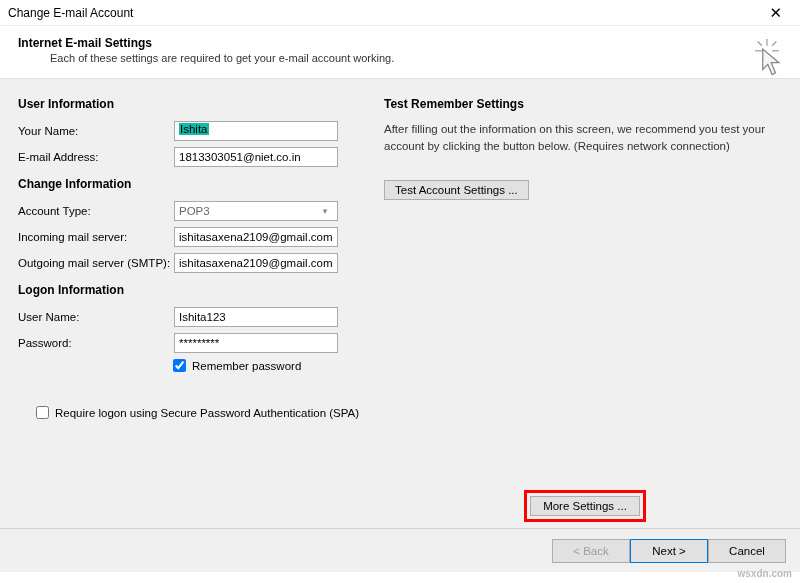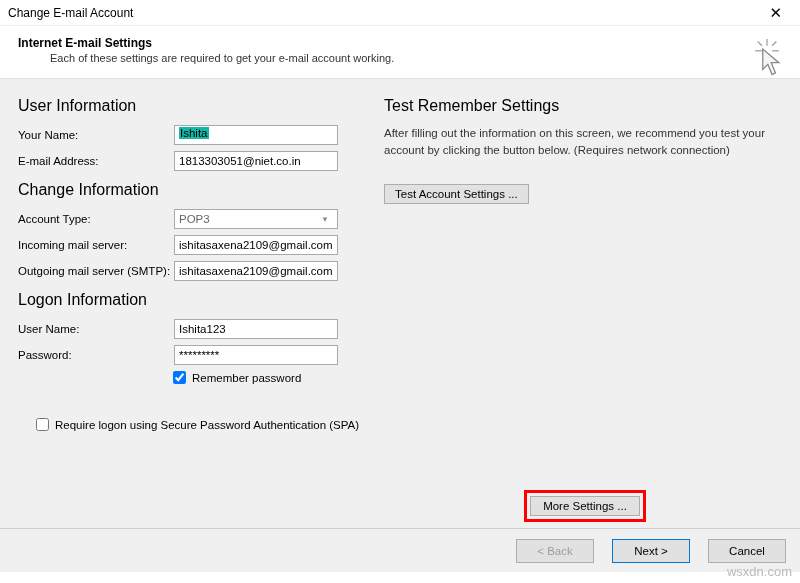--- a/index.html
+++ b/index.html
@@ -45,21 +45,21 @@
     }
     .body {
       background: #f0f0f0;
       padding: 18px 18px 10px 18px;
       height: calc(583px - 26px - 64px - 44px);
       display: flex;
       position: relative;
     }
     .col-left { width: 352px; }
     .col-right { flex: 1; padding-left: 14px; }
-    .section-title { font-weight: normal; font-size: 16px; margin-bottom: 10px; }
+    .section-title { font-weight: bold; font-size: 12px; margin-bottom: 10px; }
     .row {
       display: flex;
       align-items: center;
       margin-bottom: 6px;
     }
     .row label {
       width: 156px;
       font-size: 11.5px;
     }
     .row input[type="text"], .row input[type="password"], .row .select-box {
@@ -121,28 +121,29 @@
       border: 3px solid #ff0000;
     }
     .footer {
       height: 44px;
       background: #f0f0f0;
       border-top: 1px solid #d0d0d0;
       display: flex;
       align-items: center;
       justify-content: flex-end;
       padding: 0 14px;
-      gap: 18px;
+      gap: 0;
     }
     .footer .btn { min-width: 78px; height: 24px; }
     .watermark {
       position: absolute;
       bottom: 4px; right: 8px;
-      font-size: 13px;
+      font-size: 10px;
       color: #bbb;
+      font-weight: bold;
     }
   </style>
 </head>
 <body>
 
 <div class="titlebar">
   <span class="titlebar-title">Change E-mail Account</span>
   <span class="close-x">✕</span>
 </div>
 

